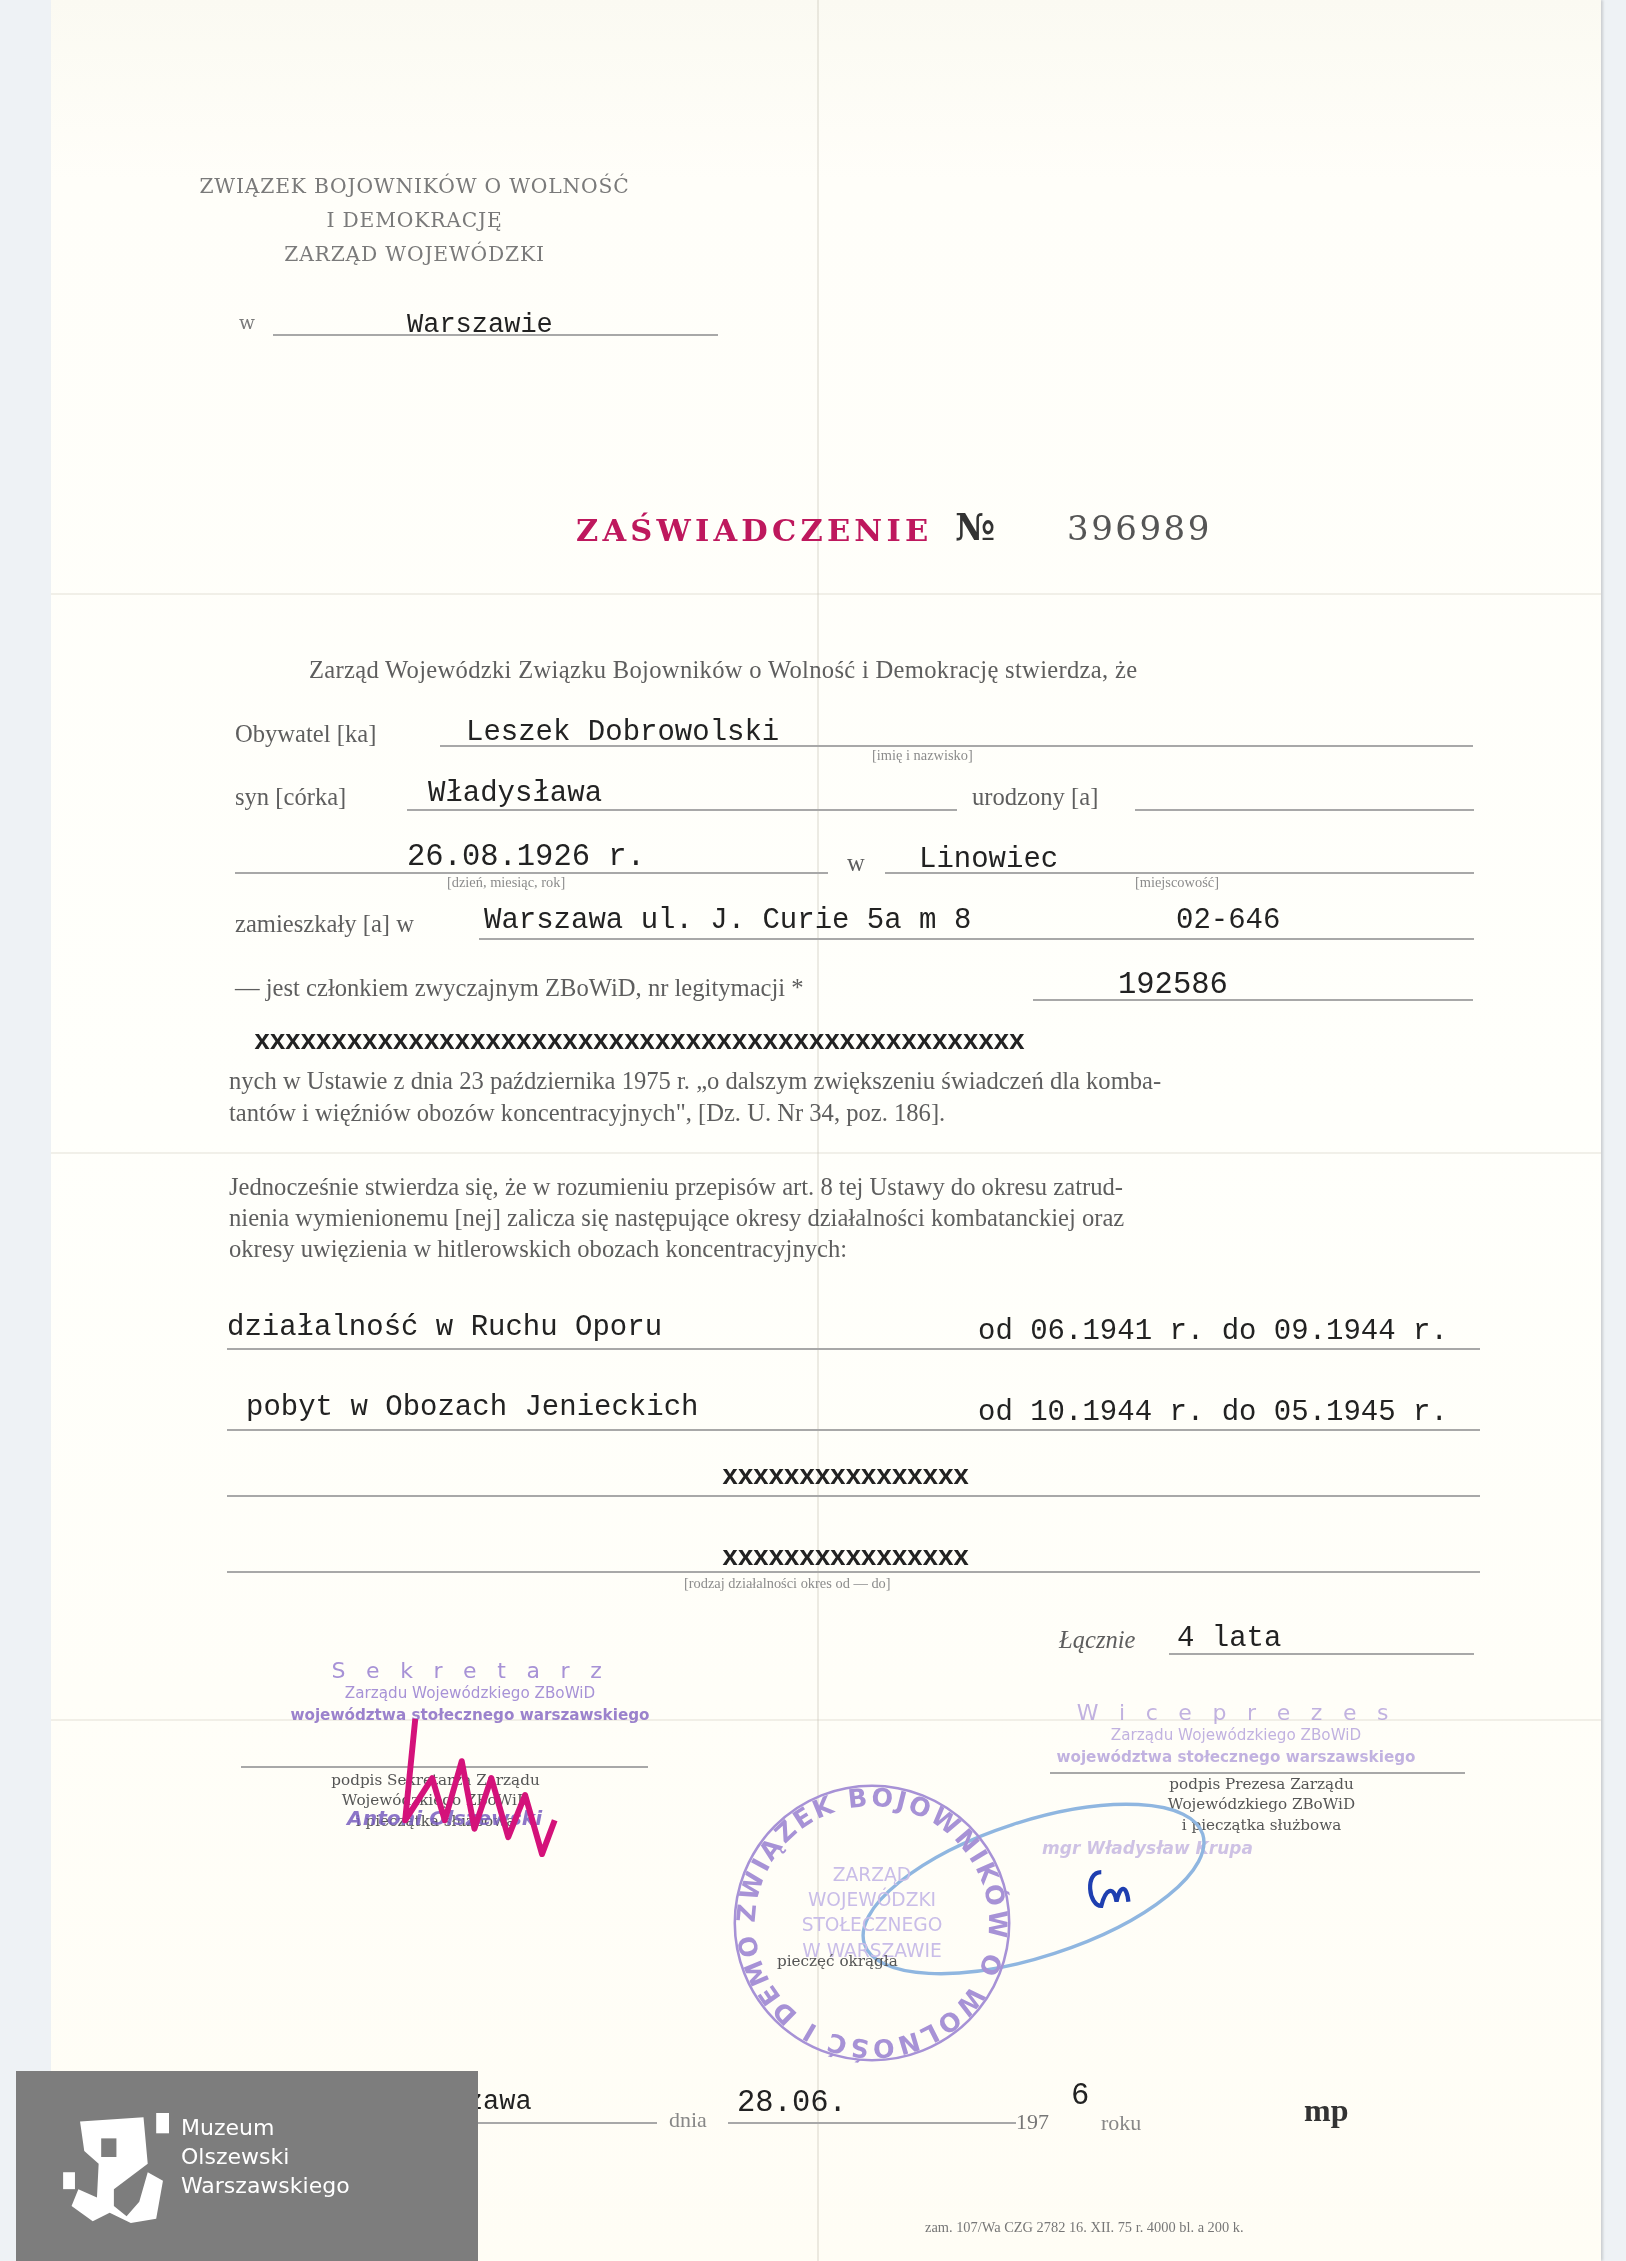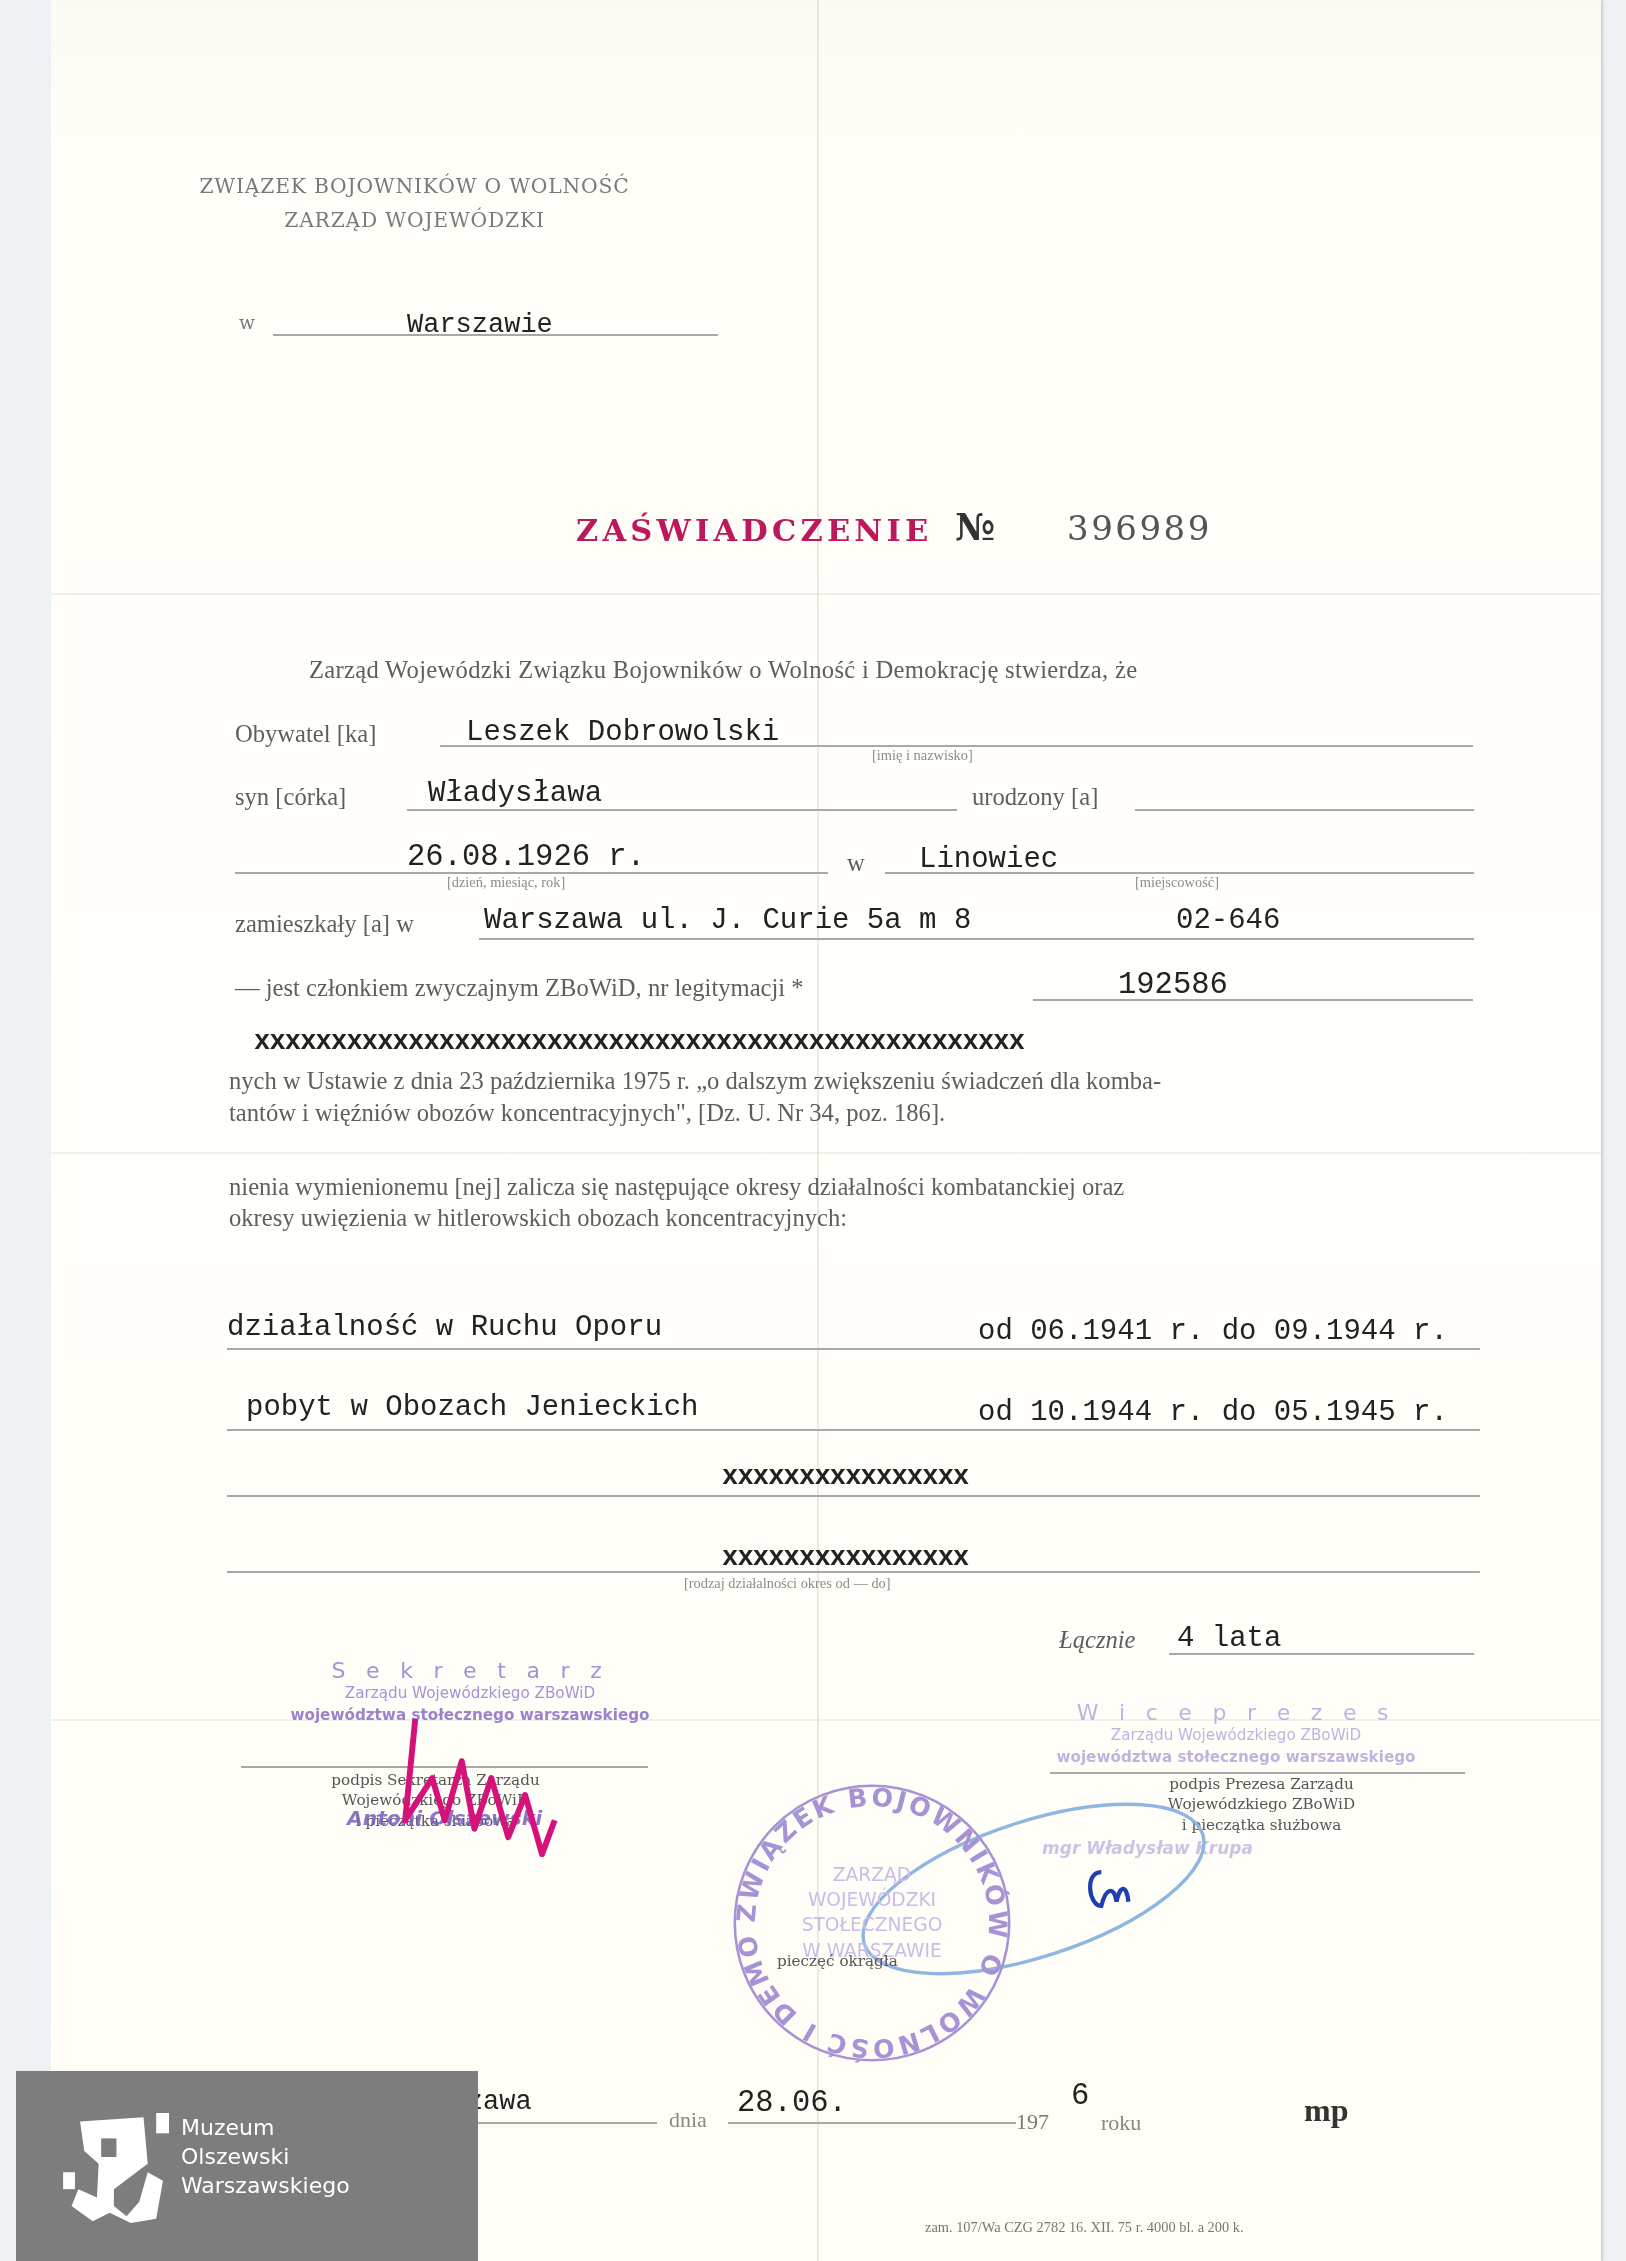--- a/index.html
+++ b/index.html
@@ -30,20 +30,21 @@
 
 <div class="paper">
   <div class="fold-v"></div>
   <div class="fold-h" style="top:593px"></div>
   <div class="fold-h" style="top:1152px"></div>
   <div class="fold-h" style="top:1719px"></div>
 </div>
 
 <div class="abs header serif-gray">
   <div>ZWIĄZEK BOJOWNIKÓW O WOLNOŚĆ</div>
+  <div>I DEMOKRACJĘ</div>
   <div>ZARZĄD WOJEWÓDZKI</div>
 </div>
 <div class="abs serif-gray" style="left:239px;top:312px;font-size:18.6px;">w</div>
 <div class="line" style="left:273px;top:334px;width:445px;"></div>
 <div class="abs typed" style="left:407px;top:310px;font-size:27px;">Warszawie</div>
 
 <div class="abs title">ZAŚWIADCZENIE</div>
 <div class="abs numsign">№</div>
 <div class="abs certno serif-gray">396989</div>
 
@@ -77,20 +78,21 @@
 <div class="line" style="left:1033px;top:999px;width:440px;"></div>
 <div class="abs typed" style="left:1118px;top:968px;font-size:30.5px;">192586</div>
 <div class="abs xxx" style="left:254px;top:1027px;">xxxxxxxxxxxxxxxxxxxxxxxxxxxxxxxxxxxxxxxxxxxxxxxxxx</div>
 
 <div class="abs body-text" style="left:229px;top:1065px;line-height:32px;width:1253px;text-align:justify;">
   <div>nych w Ustawie z dnia 23 października 1975 r. „o dalszym zwiększeniu świadczeń dla komba-</div>
   <div>tantów i więźniów obozów koncentracyjnych", [Dz. U. Nr 34, poz. 186].</div>
 </div>
 
 <div class="abs body-text" style="left:229px;top:1171px;line-height:31px;width:1253px;">
+  <div>Jednocześnie stwierdza się, że w rozumieniu przepisów art. 8 tej Ustawy do okresu zatrud-</div>
   <div>nienia wymienionemu [nej] zalicza się następujące okresy działalności kombatanckiej oraz</div>
   <div>okresy uwięzienia w hitlerowskich obozach koncentracyjnych:</div>
 </div>
 
 <div class="abs typed" style="left:227px;top:1311px;font-size:29px;">działalność w Ruchu Oporu</div>
 <div class="abs typed" style="left:978px;top:1315px;font-size:29px;">od 06.1941 r. do 09.1944 r.</div>
 <div class="line" style="left:227px;top:1348px;width:1253px;"></div>
 
 <div class="abs typed" style="left:246px;top:1391px;font-size:29px;">pobyt w Obozach Jenieckich</div>
 <div class="abs typed" style="left:978px;top:1396px;font-size:29px;">od 10.1944 r. do 05.1945 r.</div>

